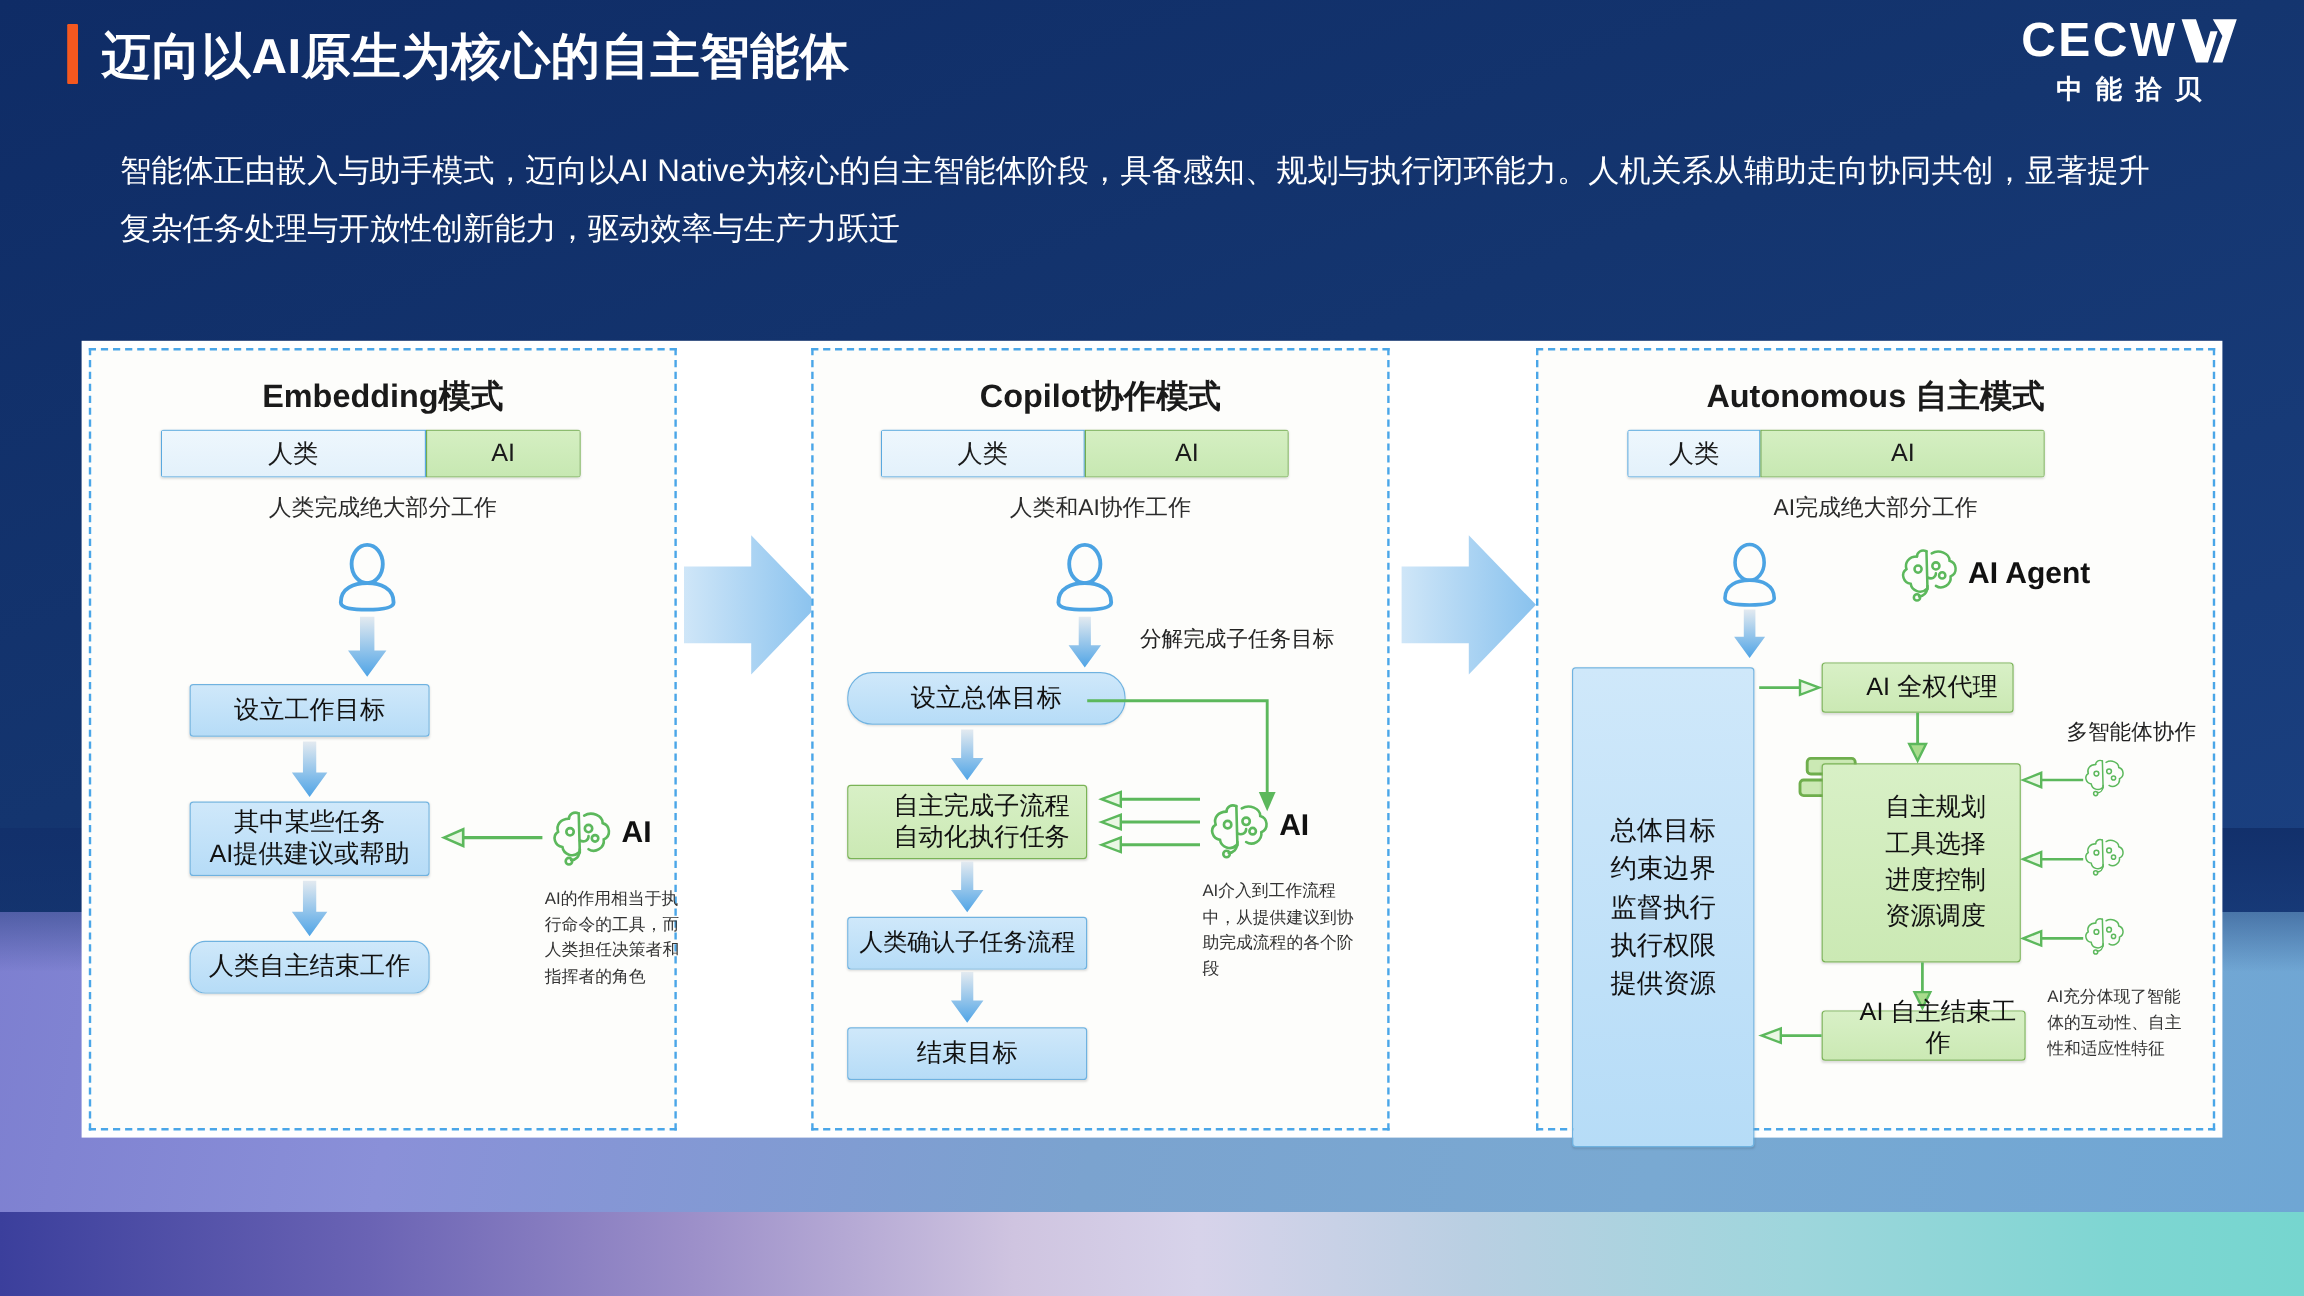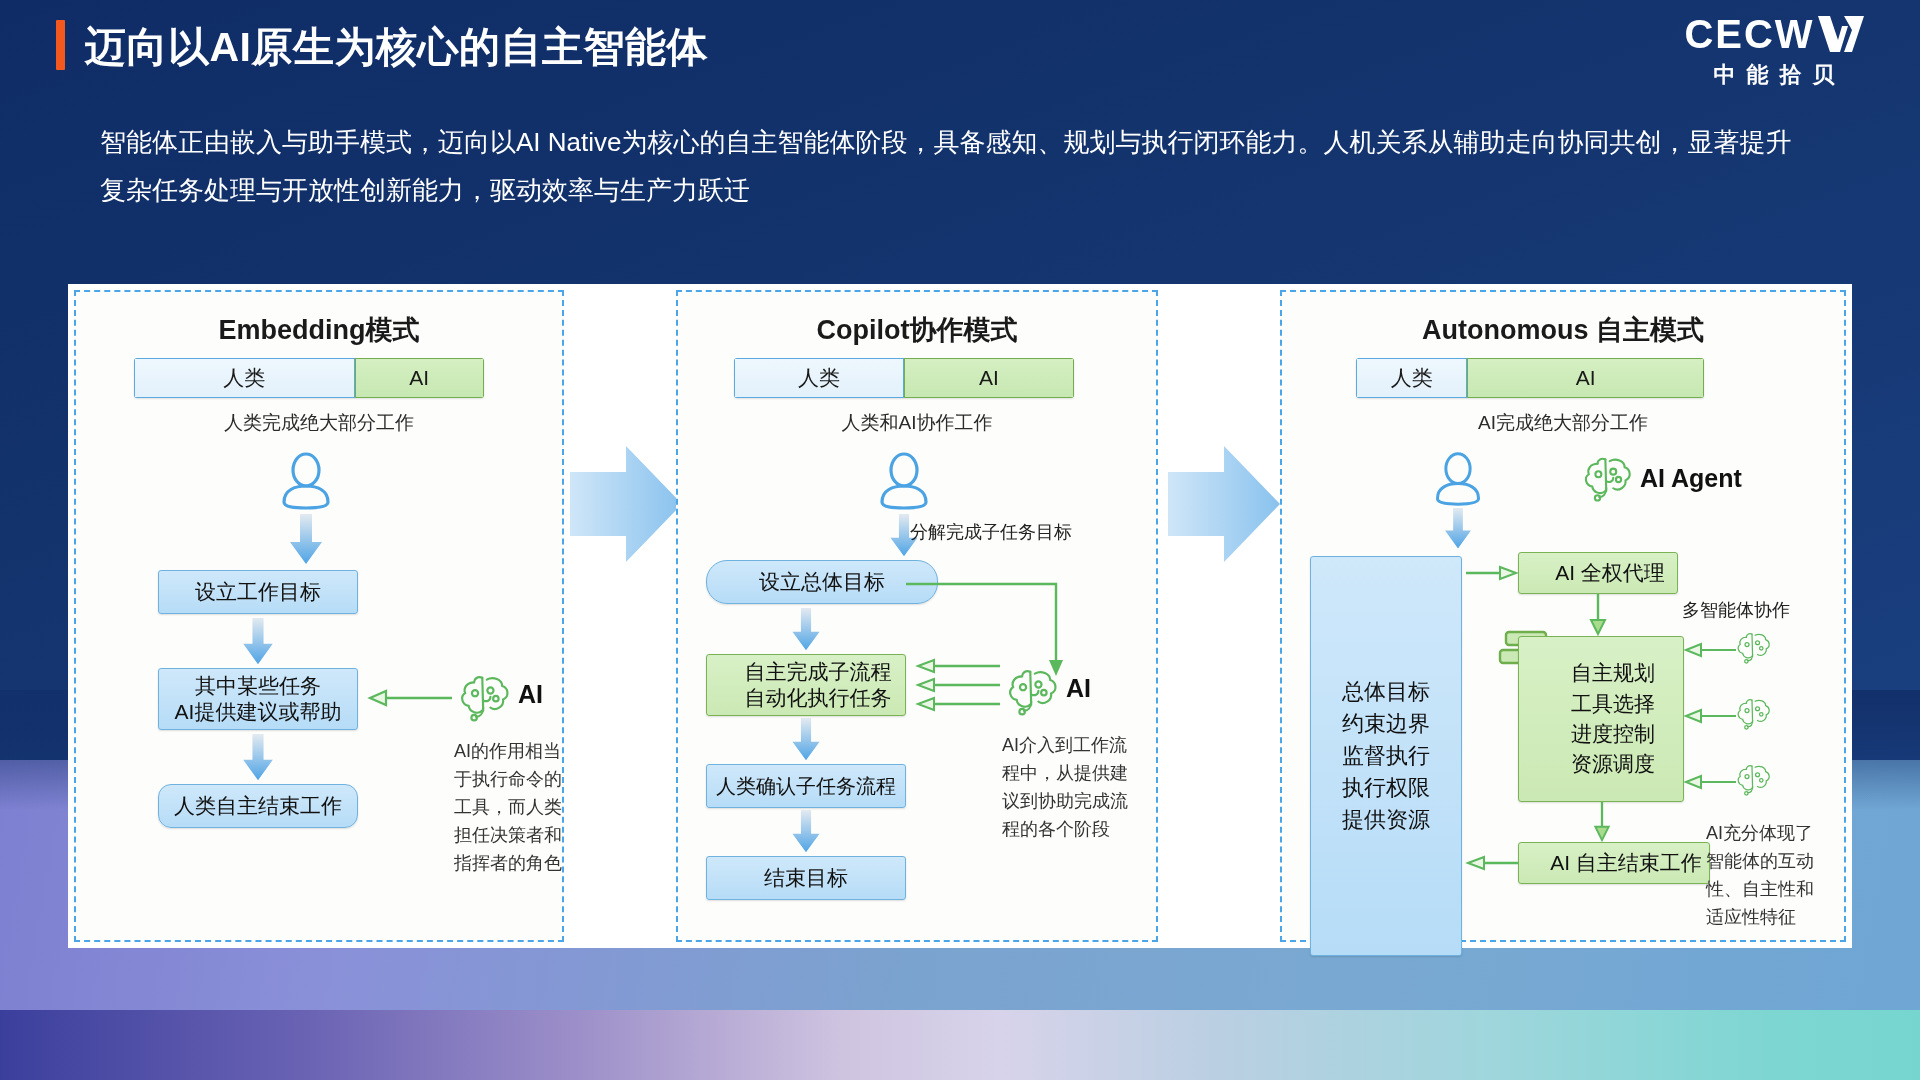--- a/index.html
+++ b/index.html
@@ -100,23 +100,23 @@
     border:1.5px solid #6fb2e0;
     box-shadow:0 1px 2px rgba(0,0,0,.13);
   }
   .box-green{
     background:linear-gradient(180deg,#d8f0c6,#cbe9b4);
     border:1.5px solid #7ab356;
     box-shadow:0 1px 2px rgba(0,0,0,.13);
     padding-left:24px;
   }
   .note{
-    position:absolute;font-size:18px;color:#333;line-height:1.55;
-  }
-  .smalllabel{position:absolute;font-size:18px;color:#222;}
+    position:absolute;font-size:14px;color:#333;line-height:1.55;
+  }
+  .smalllabel{position:absolute;font-size:18px;color:#222;padding-left:40px;}
   .ai-label{position:absolute;font-size:25px;font-weight:bold;color:#111;}
 
   svg{overflow:visible;}
   .arrow-big{position:absolute;}
 </style>
 </head>
 <body>
 
 <div id="bg-top"></div>
 <div id="bg-mid"></div>
@@ -482,21 +482,21 @@
             <circle cx="20" cy="57" r="2.8"></circle>
         </g>
       </g>
     </svg>
 
     <svg style="position:absolute;left:310px;top:510px;" width="20" height="40" viewBox="0 0 20 42">
       <line x1="10" y1="0" x2="10" y2="28" stroke="#5cb85c" stroke-width="2.4"></line>
       <path d="M10,40 L3,26 L17,26 Z" fill="#a8dc8c" stroke="#5cb85c" stroke-width="2"></path>
     </svg>
 
-    <div class="flowbox box-green" style="left:236px;top:550px;width:192px;height:42px;">
+    <div class="flowbox box-green" style="left:236px;top:550px;width:170px;height:42px;align-items:flex-end;">
       <span>AI 自主结束工作</span>
     </div>
 
     <svg style="position:absolute;left:184px;top:562px;" width="52" height="18" viewBox="0 0 52 18">
       <line x1="52" y1="9" x2="16" y2="9" stroke="#5cb85c" stroke-width="2.4"></line>
       <path d="M2,9 L18,3 L18,15 Z" fill="#eaf7e4" stroke="#5cb85c" stroke-width="2"></path>
     </svg>
 
     <div class="note" style="left:424px;top:528px;width:120px;">AI充分体现了智能体的互动性、自主性和适应性特征</div>
   </div>

